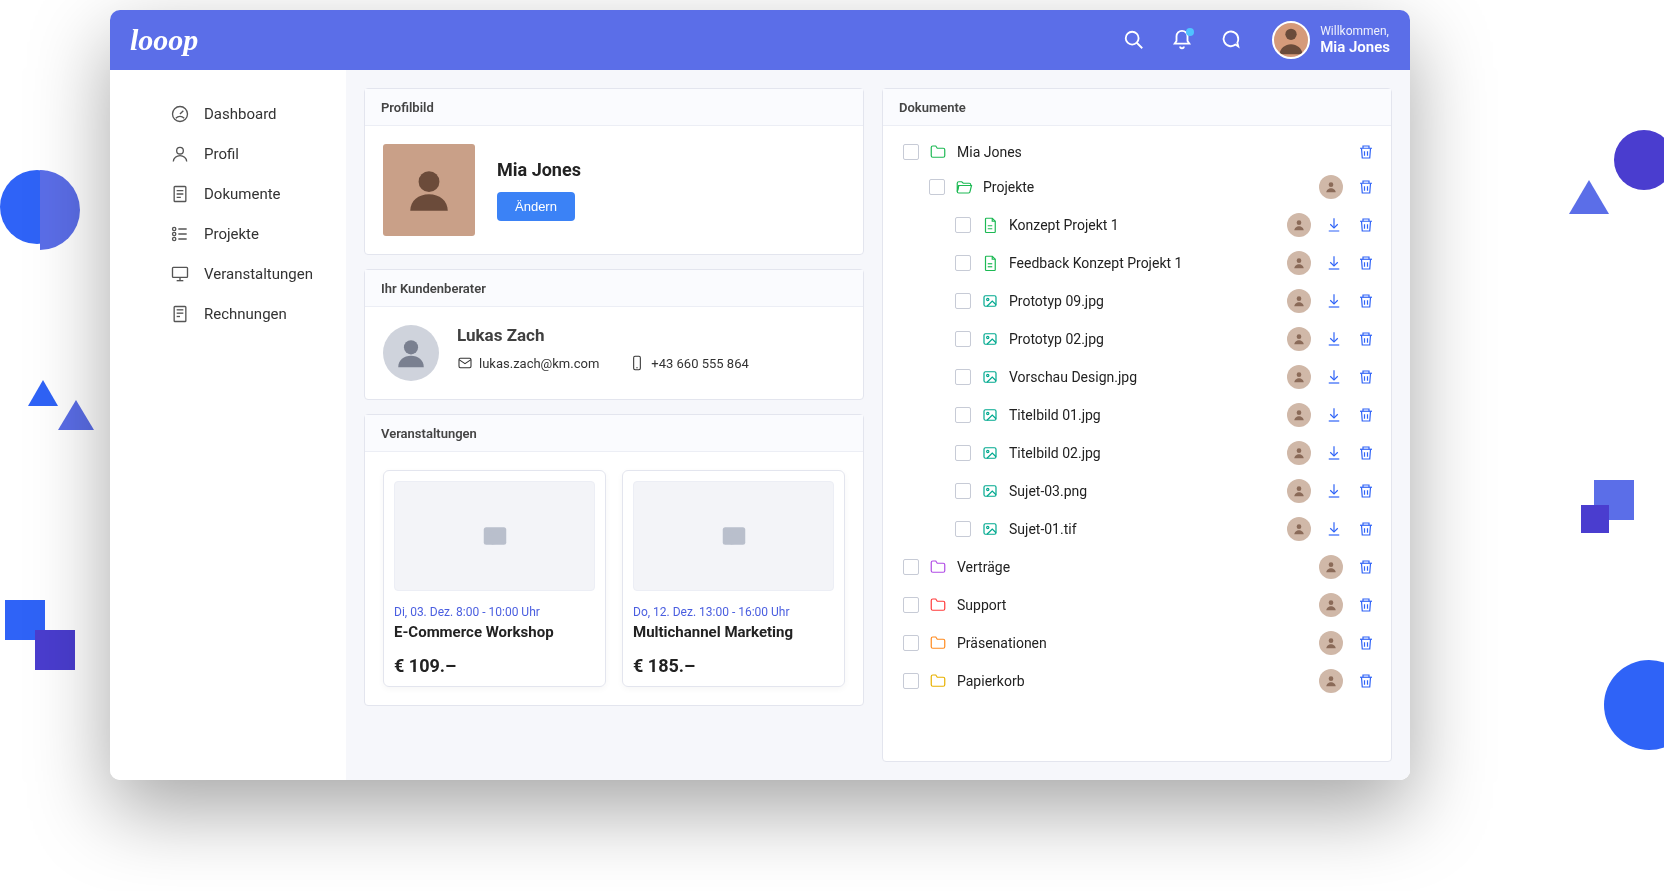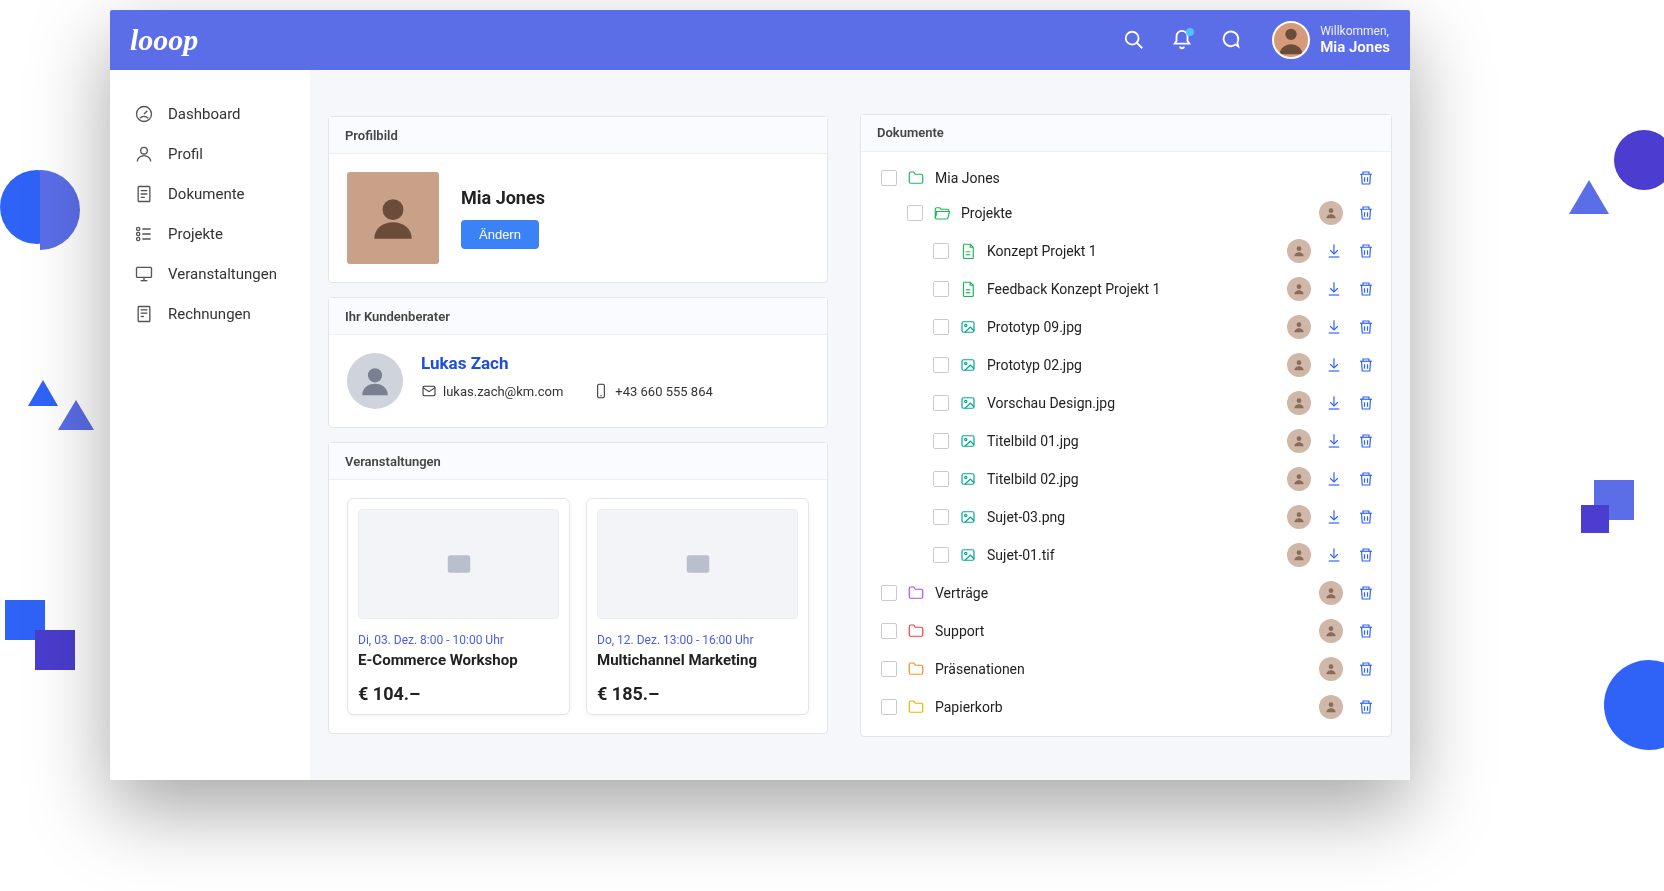--- a/index.html
+++ b/index.html
@@ -24,21 +24,21 @@
 .deco.sq-right2 { right:55px; top:505px; width:28px; height:28px; background:#4a3dcf; }
 .deco.circle-right { width:90px; height:90px; background:#2f63f7; border-radius:50%; right:-30px; top:660px;}
 .deco.tri-right { right:55px; top:180px; width:0;height:0;border-left:20px solid transparent;border-right:20px solid transparent;border-bottom:34px solid #5b6ee8;}
 .deco.half-right { right:-10px; top:130px; width:60px;height:60px;background:#4a3dcf;border-radius:50%;}
 
 
 .app {
   position: absolute;
   left: 110px; top: 10px;
   width: 1300px; height: 770px;
-  border-radius: 2px;
+  border-radius: 10px;
   background: #fff;
   box-shadow: 0 30px 80px rgba(0,0,0,0.35);
   overflow: hidden;
   z-index: 10;
 }
 
 
 .topbar {
   height: 60px;
   background: #5b6ee8;
@@ -61,20 +61,21 @@
 .userblock { display:flex; align-items:center; margin-left:18px; cursor:pointer;}
 .userblock .avatar { width:38px; height:38px; border-radius:50%; background:#d59a7a; border:2px solid #fff; margin-right:10px; display:flex; align-items:center;justify-content:center; overflow:hidden;}
 .userblock .welcome { font-size:12px; opacity:0.9; }
 .userblock .uname { font-size:15px; font-weight:600; }
 
 
 .body {
   display:flex;
   height: calc(100% - 60px);
   background:#fff;
+  padding-left:36px;
 }
 .sidebar {
   width: 200px;
   padding: 24px 0;
   border-right: none;
 }
 .navitem {
   display:flex;
   align-items:center;
   padding: 10px 24px;
@@ -82,23 +83,22 @@
   color:#333;
   cursor:pointer;
 }
 .navitem svg { width:20px; height:20px; margin-right:14px; stroke:#555; fill:none; stroke-width:1.6;}
 
 .main {
   flex:1;
   background:#f6f7fb;
   padding: 18px;
   display:flex;
-  gap: 32px;
+  gap: 18px;
   overflow:auto;
-  align-items:center;
 }
 .col { display:flex; flex-direction:column; gap:14px; }
 .col.left { width: 500px; }
 .col.right { flex:1; }
 
 .panel {
   background:#fff;
   border:1px solid #e3e5ee;
   border-radius:4px;
 }
@@ -123,21 +123,21 @@
 .pname { font-size:18px; font-weight:700; color:#222; margin-bottom:12px; }
 .btn-primary {
   background:#3b82f6; color:#fff; border:none; padding:7px 18px; border-radius:4px;
   font-size:13px; cursor:pointer;
 }
 
 
 .advisor-row { display:flex; align-items:flex-start; }
 .adv-avatar { width:56px; height:56px; border-radius:50%; background:#cfd3dc; margin-right:18px; display:flex;align-items:center;justify-content:center;}
 .adv-avatar svg{width:34px;height:34px;fill:#7a8090;}
-.adv-name { font-size:17px; font-weight:700; color:#1d4ed8; margin-bottom:10px;}
+.adv-name { font-size:17px; font-weight:700; color:#404040; margin-bottom:10px;}
 .adv-contacts { display:flex; gap:30px; font-size:13px; color:#333; }
 .adv-contacts span { display:flex; align-items:center; gap:6px;}
 .adv-contacts svg{width:16px;height:16px;stroke:#333;fill:none;stroke-width:1.6;}
 
 
 .events-grid { display:flex; gap:16px; }
 .event-card {
   flex:1; border:1px solid #e3e5ee; border-radius:6px; padding:10px;
   display:flex; flex-direction:column;
   box-shadow: 0 2px 6px rgba(0,0,0,0.04);
@@ -383,21 +383,21 @@
             <div class="event-card">
               <div class="event-thumb">
                 <svg viewBox="0 0 24 24">
                     <rect x="3" y="5" width="18" height="14" rx="2"></rect>
                     <circle cx="9" cy="10" r="2"></circle>
                     <path d="M21 17l-5-5-7 7"></path>
                   </svg>
               </div>
               <div class="event-date">Di, 03. Dez. 8:00 - 10:00 Uhr</div>
               <div class="event-title">E-Commerce Workshop</div>
-              <div class="event-price">€ 104.–</div>
+              <div class="event-price">€ 109.–</div>
             </div>
             <div class="event-card">
               <div class="event-thumb">
                 <svg viewBox="0 0 24 24">
                     <rect x="3" y="5" width="18" height="14" rx="2"></rect>
                     <circle cx="9" cy="10" r="2"></circle>
                     <path d="M21 17l-5-5-7 7"></path>
                   </svg>
               </div>
               <div class="event-date">Do, 12. Dez. 13:00 - 16:00 Uhr</div>

